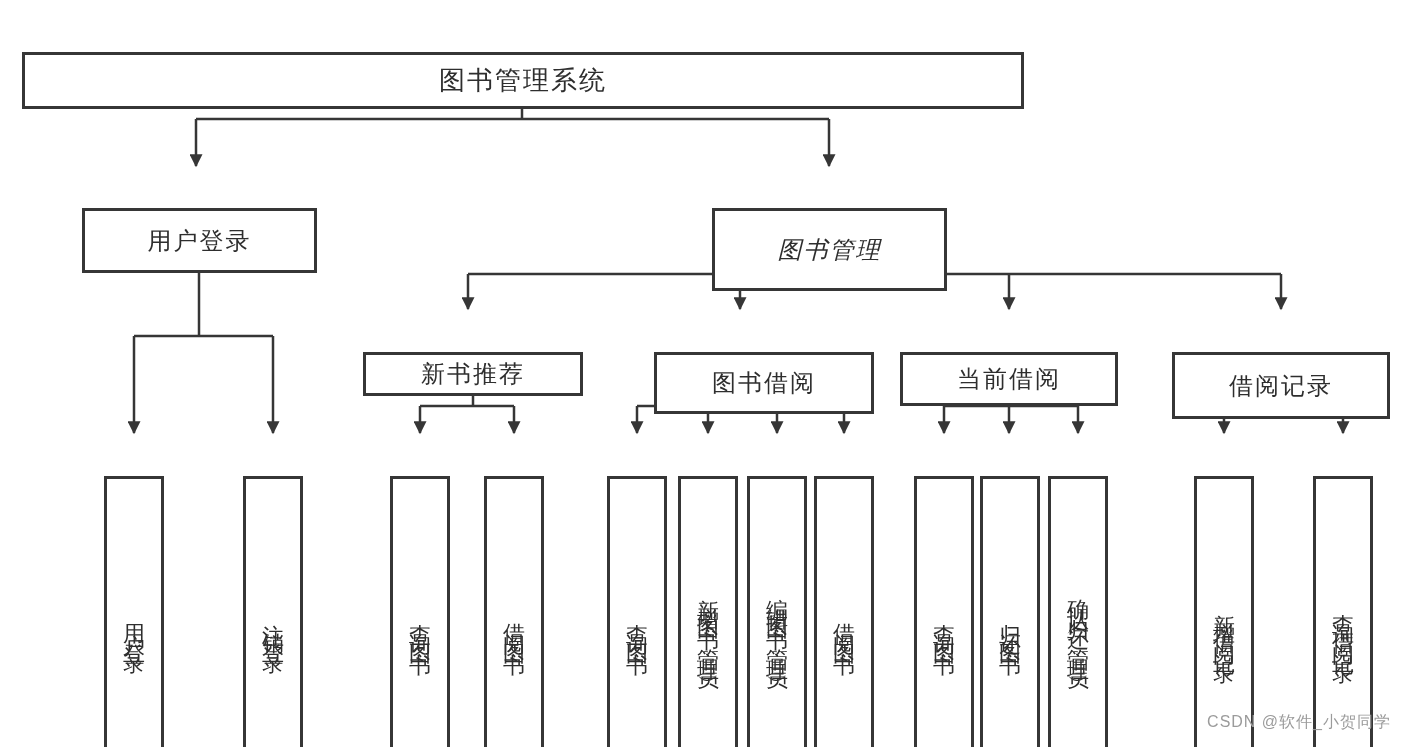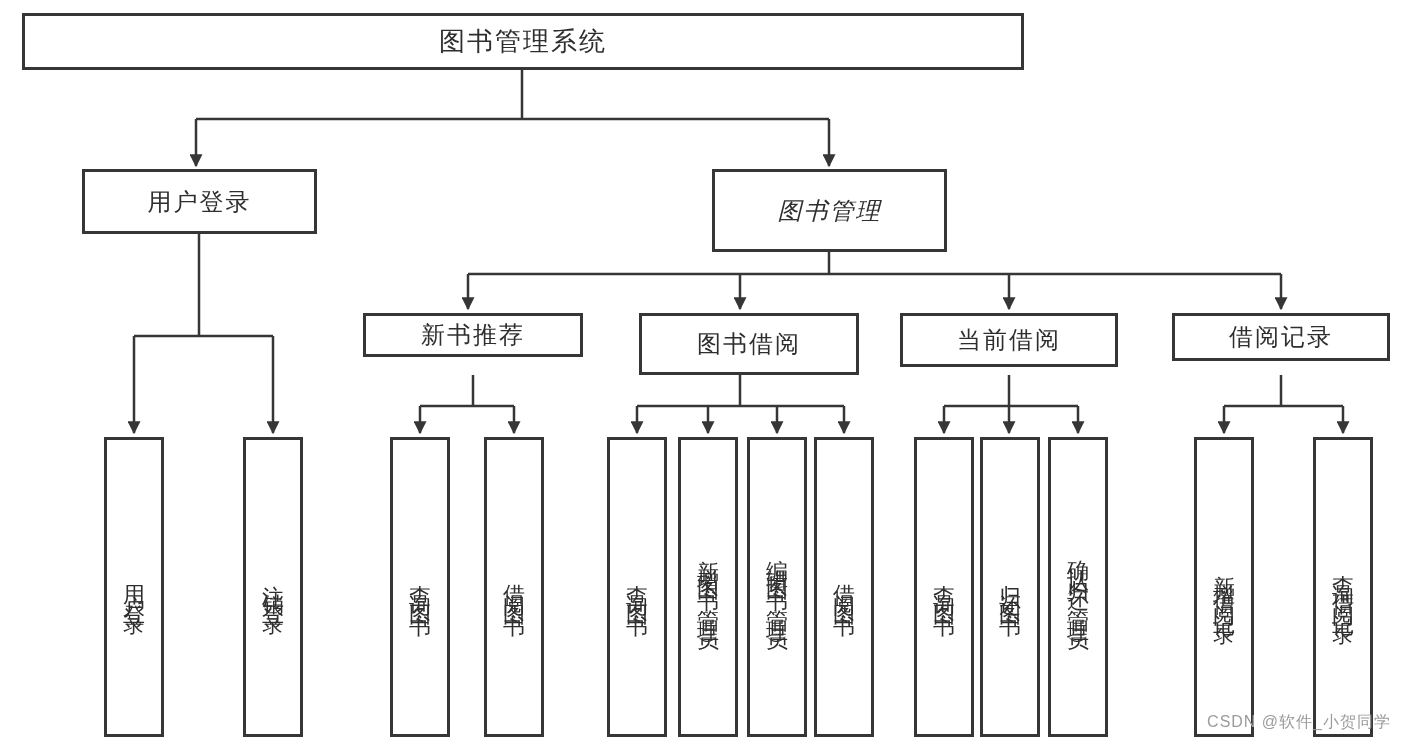--- a/index.html
+++ b/index.html
@@ -32,20 +32,21 @@
     position: absolute;
     box-sizing: border-box;
     border: 3px solid var(--line-color);
     background: var(--bg-color);
     color: var(--text-color);
     display: flex;
     align-items: center;
     justify-content: center;
     z-index: 2;
     text-align: center;
+    margin-top: 39px;
   }
   .hnode {
     font-size: 24px;
     letter-spacing: 2px;
     white-space: nowrap;
   }
   .root-node {
     font-size: 26px;
     letter-spacing: 2px;
   }
@@ -135,23 +136,23 @@
       </g>
     </g>
   </svg>
 
   <div class="node hnode root-node" style="left:22px; top:13px; width:1002px; height:57px;">图书管理系统</div>
 
   <div class="node hnode" style="left:82px; top:169px; width:235px; height:65px;">用户登录</div>
   <div class="node hnode" style="left:712px; top:169px; width:235px; height:83px;font-style:italic;">图书管理</div>
 
   <div class="node hnode" style="left:363px; top:313px; width:220px; height:44px;">新书推荐</div>
-  <div class="node hnode" style="left:639px; top:313px; width:220px; height:62px;">图书借阅</div>
+  <div class="node hnode" style="left:654px; top:313px; width:220px; height:62px;">图书借阅</div>
   <div class="node hnode" style="left:900px; top:313px; width:218px; height:54px;">当前借阅</div>
-  <div class="node hnode" style="left:1172px; top:313px; width:218px; height:48px;">借阅记录</div>
+  <div class="node hnode" style="left:1172px; top:313px; width:218px; height:67px;">借阅记录</div>
 
   <div class="node vnode" style="left:104px; top:437px; width:60px; height:300px;">用户登录</div>
   <div class="node vnode" style="left:243px; top:437px; width:60px; height:300px;">注销登录</div>
 
   <div class="node vnode" style="left:390px; top:437px; width:60px; height:300px;">查询图书</div>
   <div class="node vnode" style="left:484px; top:437px; width:60px; height:300px;">借阅图书</div>
 
   <div class="node vnode" style="left:607px; top:437px; width:60px; height:300px;">查询图书</div>
   <div class="node vnode" style="left:678px; top:437px; width:60px; height:300px;">新增图书（管理员）</div>
   <div class="node vnode" style="left:747px; top:437px; width:60px; height:300px;">编辑图书（管理员）</div>

